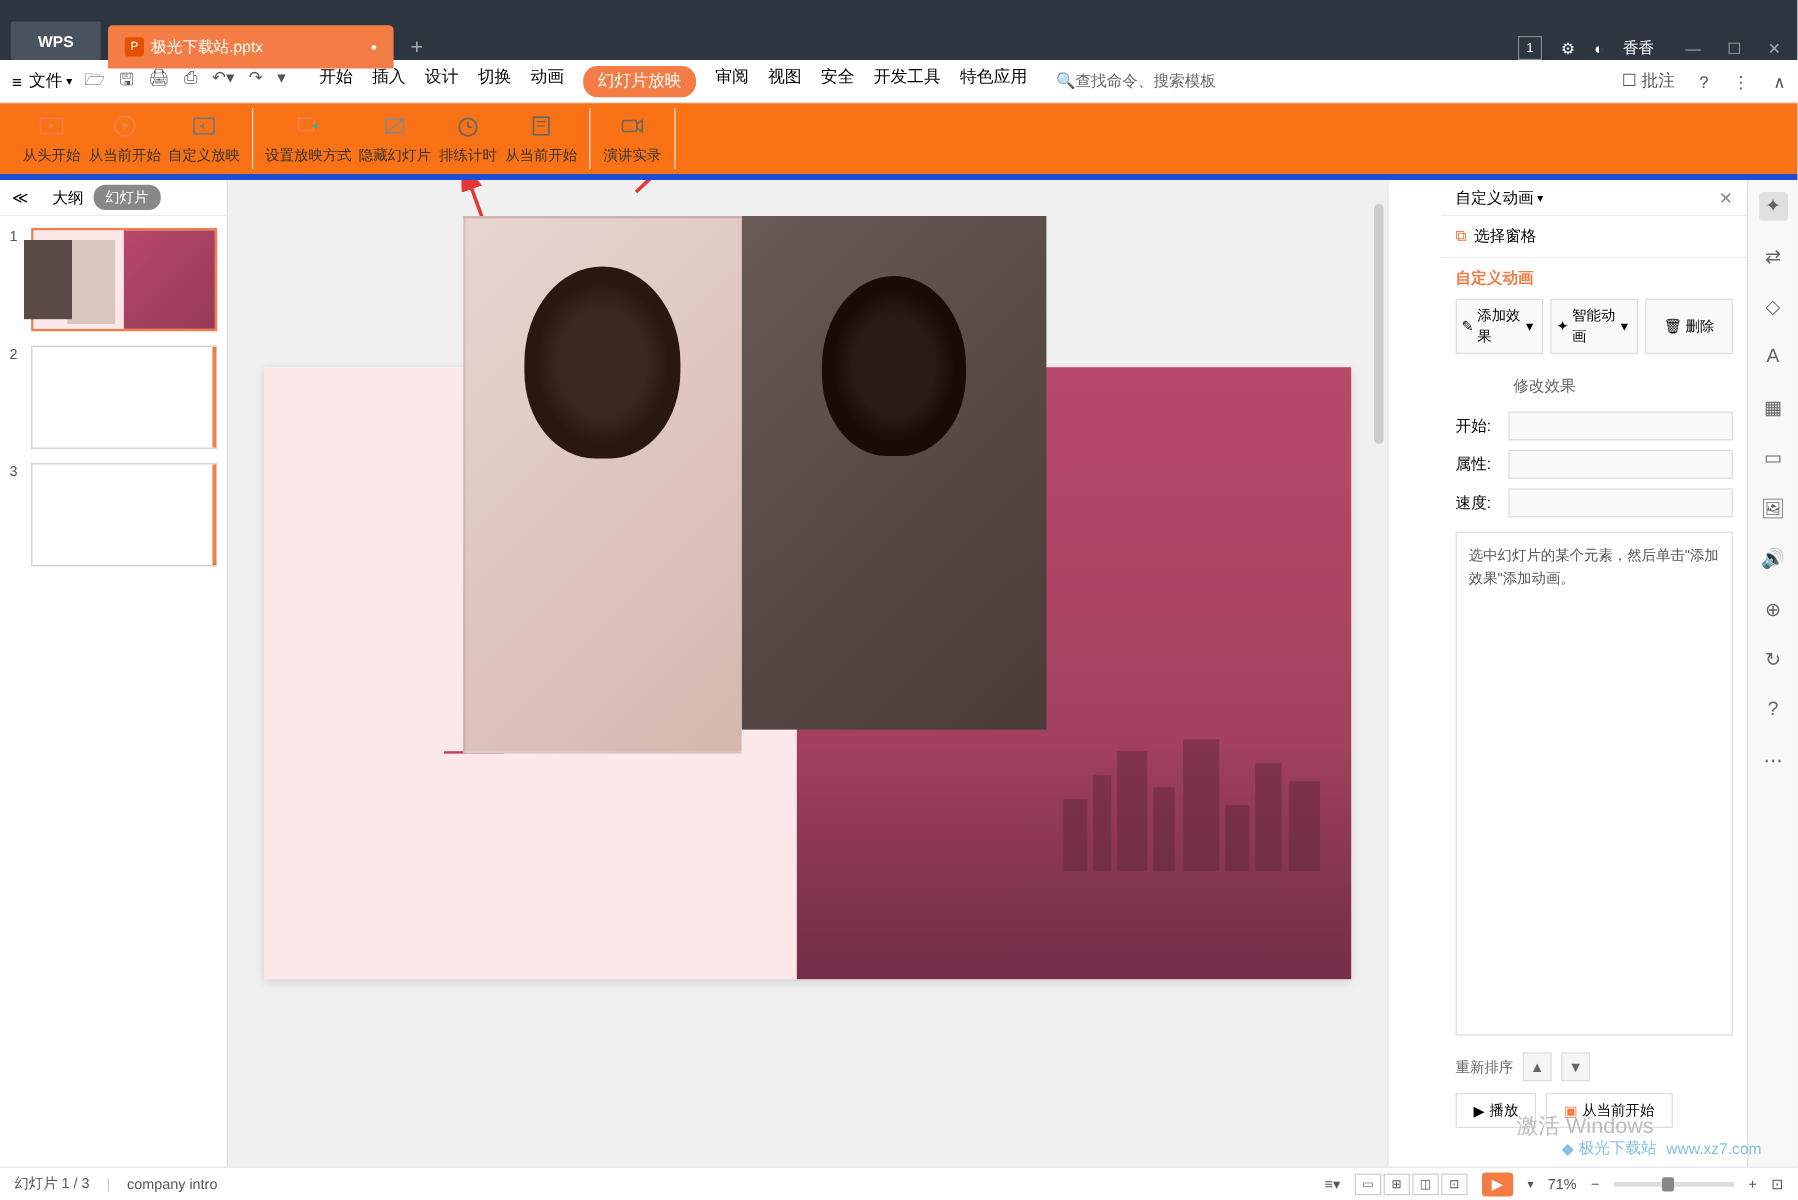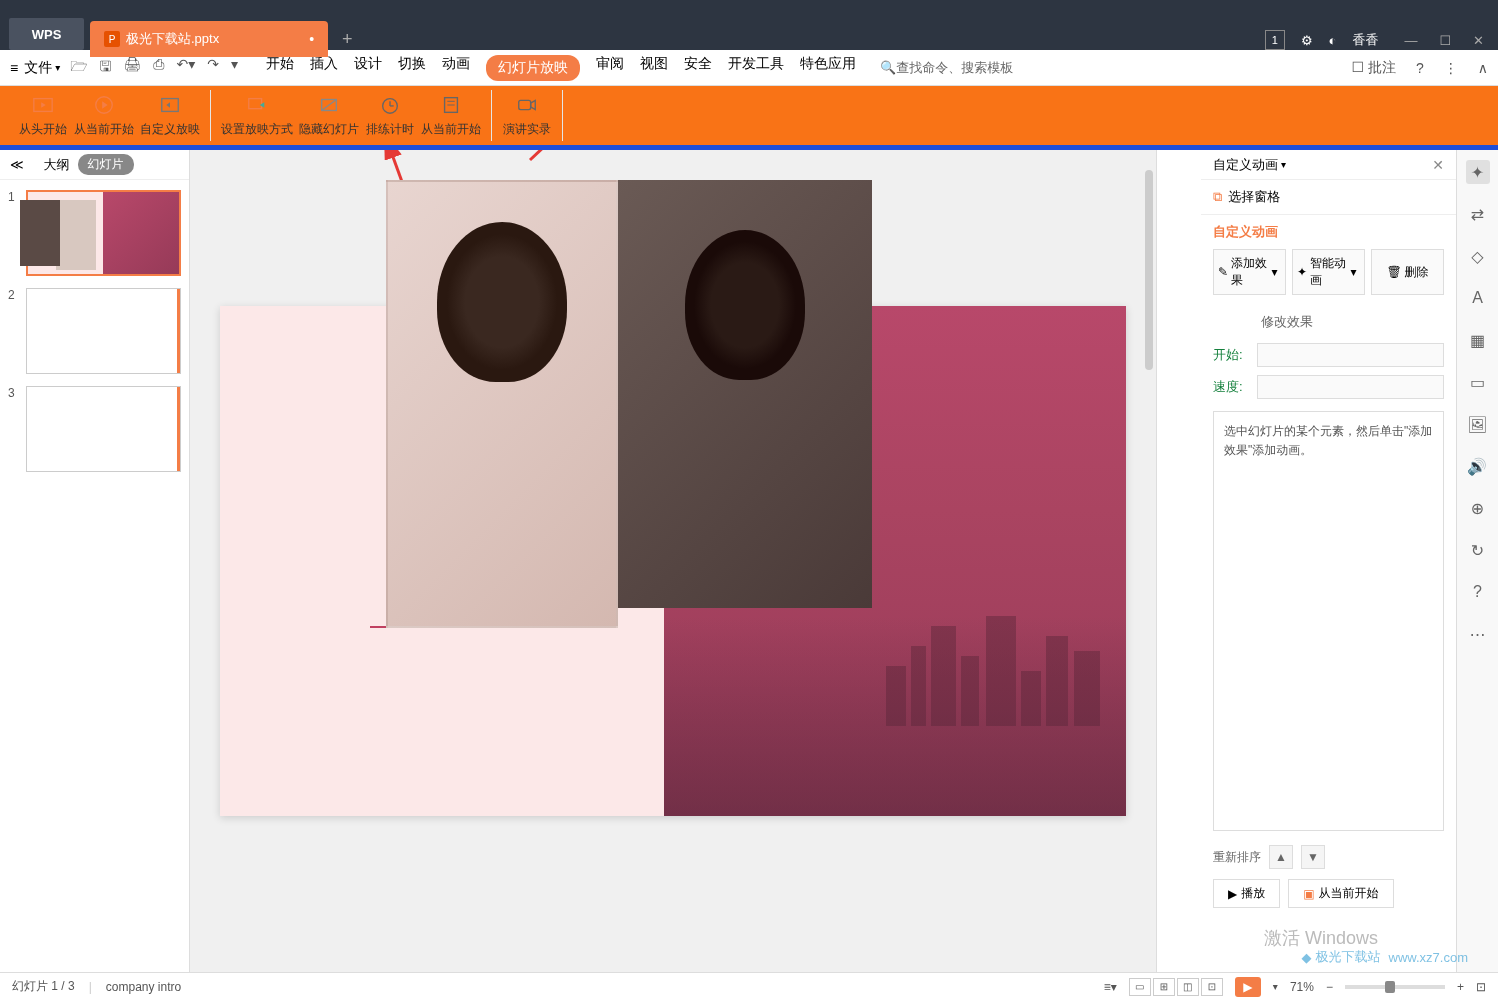--- a/index.html
+++ b/index.html
@@ -74,21 +74,21 @@
 .right-panel { width: 300px; border-left: 1px solid #ddd; background: #fff; display: flex; flex-direction: column; font-size: 13px; padding-left: 44px; }
 .rp-header { height: 30px; display: flex; align-items: center; padding: 0 12px; border-bottom: 1px solid #eee; }
 .rp-header .close { margin-left: auto; font-size: 14px; color: #888; }
 .rp-section { padding: 8px 12px; margin-left: 48px; }
 .rp-select-pane { display: flex; align-items: center; gap: 6px; padding: 8px 12px; border-bottom: 1px solid #eee; }
 .rp-title { color: #f47d46; font-weight: bold; padding: 8px 12px; }
 .rp-buttons { display: flex; gap: 6px; padding: 0 12px 10px; }
 .rp-btn { flex: 1; border: 1px solid #ddd; padding: 5px 4px; font-size: 12px; display: flex; align-items: center; justify-content: center; gap: 3px; background: #fafafa; }
 .rp-dd { width: 12px; }
 .rp-label-row { display: flex; align-items: center; padding: 4px 12px; gap: 8px; }
-.rp-label-row label { width: 36px; color: #15803d; }
+.rp-label-row label { width: 36px; color: #000000; }
 .rp-label-row .field { flex: 1; border: 1px solid #ddd; height: 24px; background: #fafafa; }
 .rp-info { margin: 8px 12px; border: 1px solid #ddd; padding: 10px; font-size: 12px; color: #555; line-height: 1.6; min-height: 420px; }
 .rp-reorder { display: flex; align-items: center; gap: 8px; padding: 6px 12px; font-size: 12px; color: #666; }
 .rp-reorder .arrow-btn { width: 24px; height: 24px; border: 1px solid #ddd; display: flex; align-items: center; justify-content: center; background: #f5f5f5; }
 .rp-play-row { display: flex; gap: 8px; padding: 4px 12px; }
 .rp-play-btn { border: 1px solid #ddd; padding: 5px 14px; font-size: 12px; display: flex; align-items: center; gap: 4px; background: #fff; }
 .rp-check { padding: 8px 12px; font-size: 12px; display: flex; align-items: center; gap: 6px; }
 
 .right-strip { width: 42px; border-left: 1px solid #ddd; background: #f8f8f8; display: flex; flex-direction: column; align-items: center; padding-top: 10px; gap: 18px; }
 .right-strip .strip-btn { width: 24px; height: 24px; display: flex; align-items: center; justify-content: center; color: #666; }
@@ -362,20 +362,24 @@
           <span>🗑</span>
           <span>删除</span>
         </div>
     </div>
     <div class="rp-section" style="color:#666">修改效果</div>
     <div class="rp-label-row">
         <label>开始:</label>
         <div class="field"></div>
       </div>
     <div class="rp-label-row">
+        <label>属性:</label>
+        <div class="field"></div>
+      </div>
+    <div class="rp-label-row">
         <label>速度:</label>
         <div class="field"></div>
       </div>
     <div class="rp-info">选中幻灯片的某个元素，然后单击"添加效果"添加动画。</div>
     <div class="rp-reorder">
       <span>重新排序</span>
       <div class="arrow-btn">▲</div>
       <div class="arrow-btn">▼</div>
     </div>
     <div class="rp-play-row">

